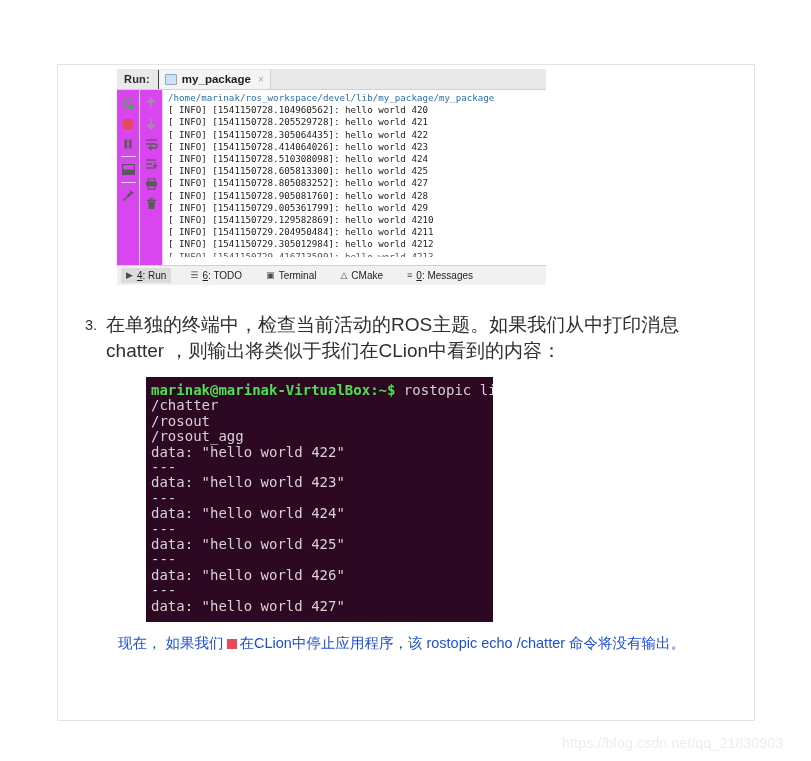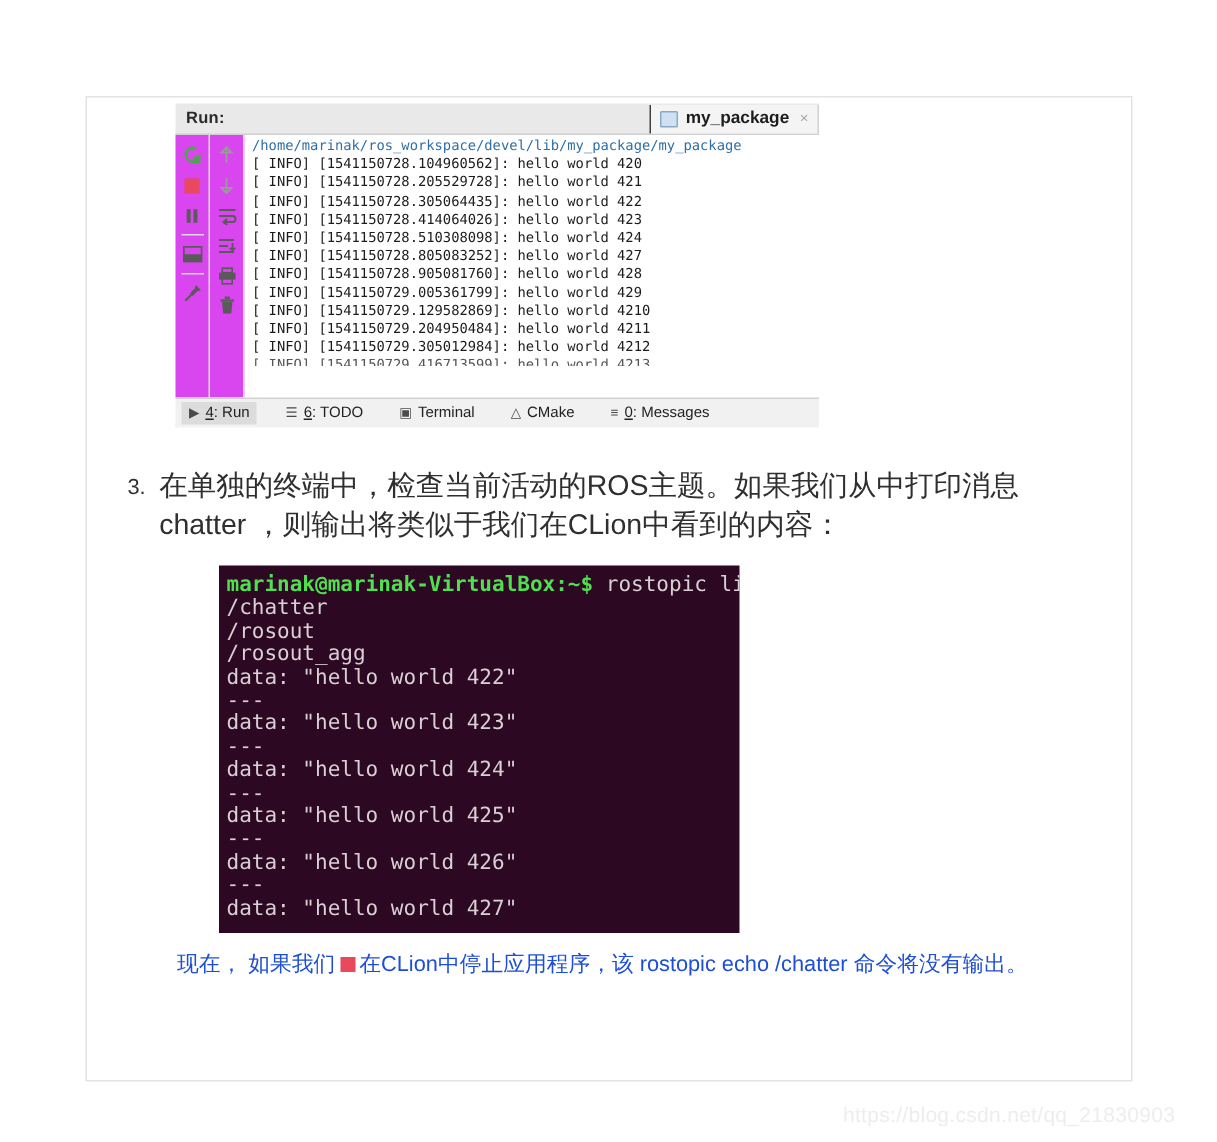--- a/index.html
+++ b/index.html
@@ -41,21 +41,20 @@
     border-left: none;
     border-right: none;
   }
   .ide-titlebar {
     height: 20px;
     background: #e9e9e9;
     display: flex;
     align-items: center;
     border-bottom: 1px solid #d0d0d0;
     position: relative;
-    justify-content: space-between;
   }
   .ide-run-label {
     font-size: 11px;
     color: #2b2b2b;
     padding: 0 8px 0 7px;
     font-weight: 600;
     letter-spacing: .2px;
   }
   .ide-tab {
     height: 19px;
@@ -330,20 +329,21 @@
       </div>
 
       <div class="console">
         <div class="console-line path">/home/marinak/ros_workspace/devel/lib/my_package/my_package</div>
         <div>
             <div class="console-line">[ INFO] [1541150728.104960562]: hello world 420</div>
             <div class="console-line">[ INFO] [1541150728.205529728]: hello world 421</div>
             <div class="console-line">[ INFO] [1541150728.305064435]: hello world 422</div>
             <div class="console-line">[ INFO] [1541150728.414064026]: hello world 423</div>
             <div class="console-line">[ INFO] [1541150728.510308098]: hello world 424</div>
+            <div class="console-line">[ INFO] [1541150728.605813300]: hello world 425</div>
             <div class="console-line">[ INFO] [1541150728.805083252]: hello world 427</div>
             <div class="console-line">[ INFO] [1541150728.905081760]: hello world 428</div>
             <div class="console-line">[ INFO] [1541150729.005361799]: hello world 429</div>
             <div class="console-line">[ INFO] [1541150729.129582869]: hello world 4210</div>
             <div class="console-line">[ INFO] [1541150729.204950484]: hello world 4211</div>
             <div class="console-line">[ INFO] [1541150729.305012984]: hello world 4212</div>
           </div>
         <div class="console-line clipped">[ INFO] [1541150729.416713599]: hello world 4213</div>
       </div>
     </div>

